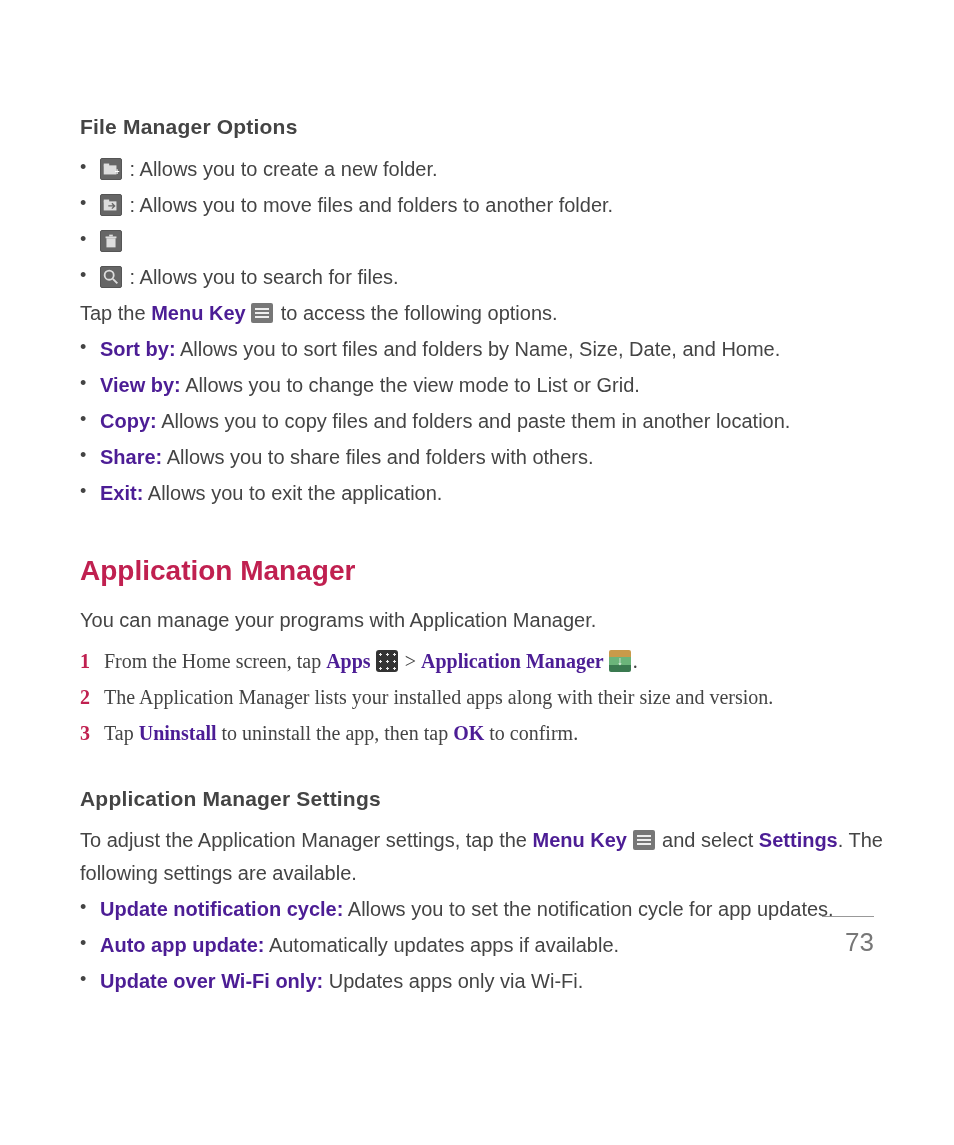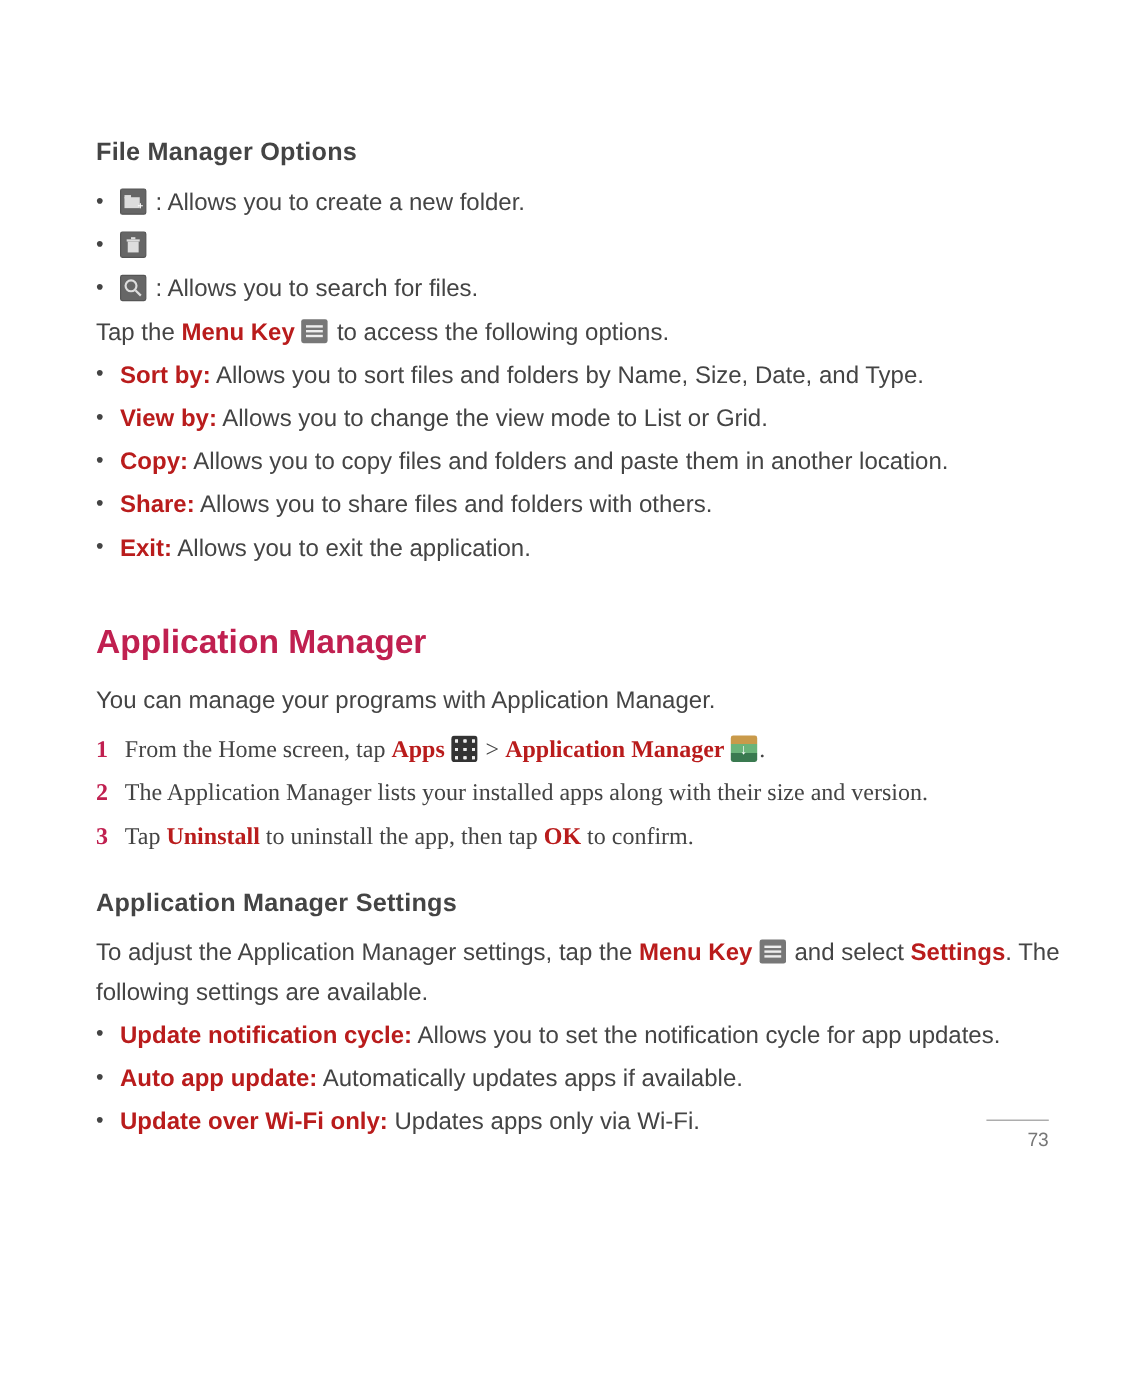--- a/index.html
+++ b/index.html
@@ -67,21 +67,21 @@
   }
   ol.steps > li::before {
     content: counter(step);
     position: absolute;
     left: 0;
     top: 0;
     font-weight: 700;
     color: #c02050;
     font-size: 20px;
   }
-  b { font-weight: 700; color: #b91c1c; }
+  b { font-weight: 700; color: #4c1d95; }
   p { margin: 2px 0; }
 
   
   .icon {
     display: inline-block;
     width: 22px;
     height: 22px;
     vertical-align: -4px;
     background: #666;
     border: 1px solid #555;
@@ -122,21 +122,21 @@
     content: "↓"; position: absolute; inset: 0; color: #fff; font-size: 12px;
     font-weight: 700; display: flex; align-items: flex-end; justify-content: center;
     padding-bottom: 0px;
   }
 
   .page-number {
     position: absolute;
     right: 80px;
     bottom: 50px;
     text-align: right;
-    font-size: 16px;
+    font-size: 26px;
     color: #777;
   }
   .page-number::before {
     content: "";
     display: block;
     border-top: 1px solid #999;
     margin-bottom: 4px;
     width: 52px;
     margin-left: auto;
   }
@@ -154,20 +154,29 @@
         <svg viewBox="0 0 22 22">
             <rect x="3" y="7" width="14" height="10" fill="#ddd"></rect>
             <rect x="3" y="5" width="6" height="3" fill="#ddd"></rect>
             <text x="15" y="18" font-size="9" fill="#fff" font-weight="bold">+</text>
           </svg>
       </span><span> : Allows you to create a new folder.</span>
     </li>
     <li>
       <span class="icon">
         <svg viewBox="0 0 22 22">
+            <rect x="3" y="7" width="14" height="10" fill="#ddd"></rect>
+            <rect x="3" y="5" width="6" height="3" fill="#ddd"></rect>
+            <path d="M8 12 L14 12 M12 9 L15 12 L12 15" stroke="#666" stroke-width="1.5" fill="none"></path>
+          </svg>
+      </span><span> : Allows you to move files and folders to another folder.</span>
+    </li>
+    <li>
+      <span class="icon">
+        <svg viewBox="0 0 22 22">
             <rect x="6" y="8" width="10" height="10" fill="#ddd"></rect>
             <rect x="5" y="6" width="12" height="2" fill="#ddd"></rect>
             <rect x="9" y="4" width="4" height="2" fill="#ddd"></rect>
           </svg>
       </span>
     </li>
     <li>
       <span class="icon">
         <svg viewBox="0 0 22 22">
             <circle cx="9" cy="9" r="5" fill="none" stroke="#ddd" stroke-width="2"></circle>
@@ -176,21 +185,21 @@
       </span><span> : Allows you to search for files.</span>
     </li>
   </ul>
 
   <p>
     <span>Tap the </span><b>Menu Key</b>
     <span class="icon icon-menu"></span><span> to access the following options.</span>
   </p>
 
   <ul class="bullets">
-    <li><b>Sort by:</b><span> Allows you to sort files and folders by Name, Size, Date, and Type.</span></li>
+    <li><b>Sort by:</b><span> Allows you to sort files and folders by Name, Size, Date, and Home.</span></li>
     <li><b>View by:</b><span> Allows you to change the view mode to List or Grid.</span></li>
     <li><b>Copy:</b><span> Allows you to copy files and folders and paste them in another location.</span></li>
     <li><b>Share:</b><span> Allows you to share files and folders with others.</span></li>
     <li><b>Exit:</b><span> Allows you to exit the application.</span></li>
   </ul>
 
   <h2 class="section">Application Manager</h2>
   <p class="intro">You can manage your programs with Application Manager.</p>
 
   <ol class="steps">
@@ -198,21 +207,21 @@
       <span>From the Home screen, tap </span><b>Apps</b>
       <span class="icon icon-apps"></span><span> &gt; </span><b>Application Manager</b>
       <span class="icon icon-appmgr"></span><span>.</span>
     </li>
     <li>The Application Manager lists your installed apps along with their size and version.</li>
     <li>
       <span>Tap </span><b>Uninstall</b><span> to uninstall the app, then tap </span><b>OK</b><span> to confirm.</span>
     </li>
   </ol>
 
-  <h3 class="sub" style="margin-top:22px">Application Manager Settings</h3>
+  <h3 class="sub" style="margin-top:32px">Application Manager Settings</h3>
   <p>
     <span>To adjust the Application Manager settings, tap the </span><b>Menu Key</b>
     <span class="icon icon-menu"></span><span> and select </span><b>Settings</b><span>. The following settings are available.</span>
   </p>
 
   <ul class="bullets">
     <li><b>Update notification cycle:</b><span> Allows you to set the notification cycle for app updates.</span></li>
     <li><b>Auto app update:</b><span> Automatically updates apps if available.</span></li>
     <li><b>Update over Wi-Fi only:</b><span> Updates apps only via Wi-Fi.</span></li>
   </ul>

